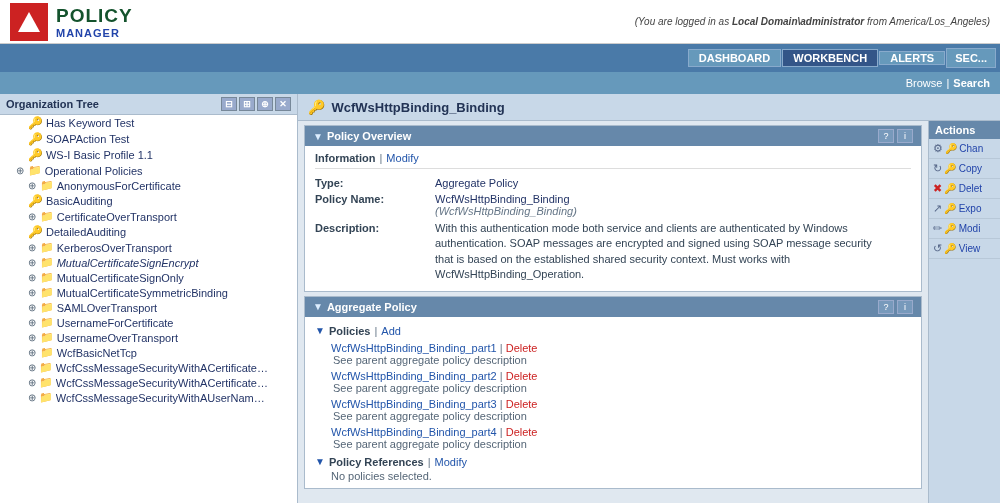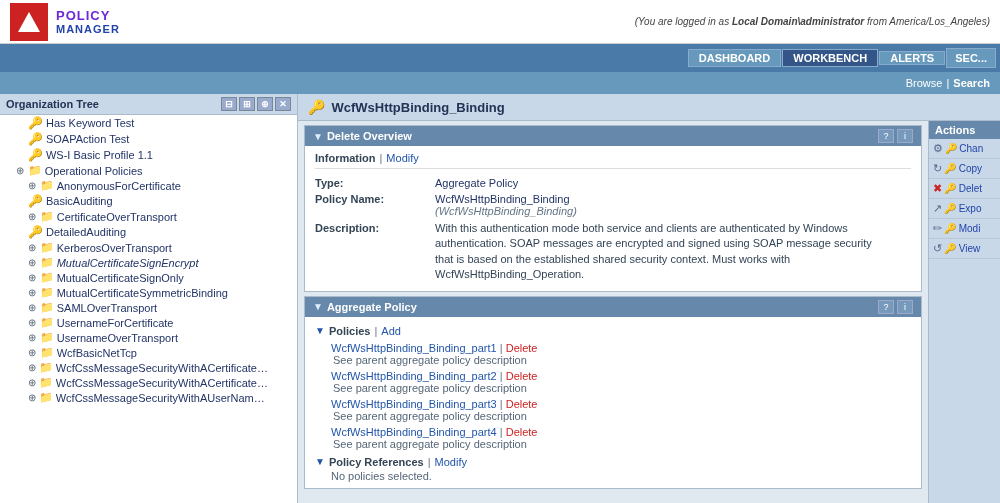--- a/index.html
+++ b/index.html
@@ -11,21 +11,21 @@
   </style>
 </head>
 <body>
 
 <div style="background:#fff; display:flex; align-items:center; justify-content:space-between; padding:4px 10px; border-bottom:1px solid #ccc; height:44px;">
   <div style="display:flex; align-items:center; gap:8px;">
     <div style="background:#cc2222; width:38px; height:38px; display:flex; align-items:center; justify-content:center;">
       <div style="width:0; height:0; border-left:11px solid transparent; border-right:11px solid transparent; border-bottom:20px solid #fff;"></div>
     </div>
     <div>
-      <div style="font-size:13px; font-weight:bold; color:#6d28d9; letter-spacing:1px;">POLICY</div>
+      <div style="font-size:19px; font-weight:bold; color:#14532d; letter-spacing:1px;">POLICY</div>
       <div style="font-size:11px; font-weight:bold; color:#2244aa; letter-spacing:1px;">MANAGER</div>
     </div>
   </div>
   <div style="font-size:10px; color:#444; font-style:italic;">
     <span>(You are logged in as </span><b>Local Domain\administrator</b><span> from America/Los_Angeles</span>)
   </div>
 </div>
 
 <div style="background:#4a7aa8; display:flex; align-items:center; justify-content:flex-end; padding:2px 4px; gap:1px; height:28px;">
   <button style="background:#6699bb; color:#fff; border:1px solid #88aacc; padding:2px 10px; font-size:11px; font-weight:bold; cursor:pointer;">DASHBOARD</button>
@@ -154,21 +154,21 @@
       <span style="font-size:13px; font-weight:bold; color:#223355;">WcfWsHttpBinding_Binding</span>
     </div>
 
     <div style="display:flex; flex:1; overflow:hidden;">
 
       <div style="flex:1; overflow-y:auto; padding:4px 6px; display:flex; flex-direction:column; gap:4px;">
 
         <div style="background:#fff; border:1px solid #aabbcc;">
           <div style="background:#6688aa; color:#fff; padding:3px 8px; display:flex; align-items:center; gap:4px;">
             <span style="color:#ddeeff; font-size:10px;">▼</span>
-            <span style="font-weight:bold; font-size:11px;">Delete Overview</span>
+            <span style="font-weight:bold; font-size:11px;">Policy Overview</span>
             <div style="margin-left:auto; display:flex; gap:3px;">
               <div style="background:#7799bb; border:1px solid #99aacc; width:16px; height:14px; display:inline-flex; align-items:center; justify-content:center; cursor:pointer; font-size:9px; color:#fff;">?</div>
               <div style="background:#7799bb; border:1px solid #99aacc; width:16px; height:14px; display:inline-flex; align-items:center; justify-content:center; cursor:pointer; font-size:9px; color:#fff;">i</div>
             </div>
           </div>
           <div style="padding:6px 10px;">
             <div style="display:flex; align-items:center; gap:4px; padding-bottom:4px; border-bottom:1px solid #ddd; margin-bottom:6px;">
               <span style="font-weight:bold; font-size:11px; color:#334455;">Information</span>
               <span style="color:#667788;">|</span>
               <a href="#" style="color:#2255aa; text-decoration:none; font-size:11px;">Modify</a>

